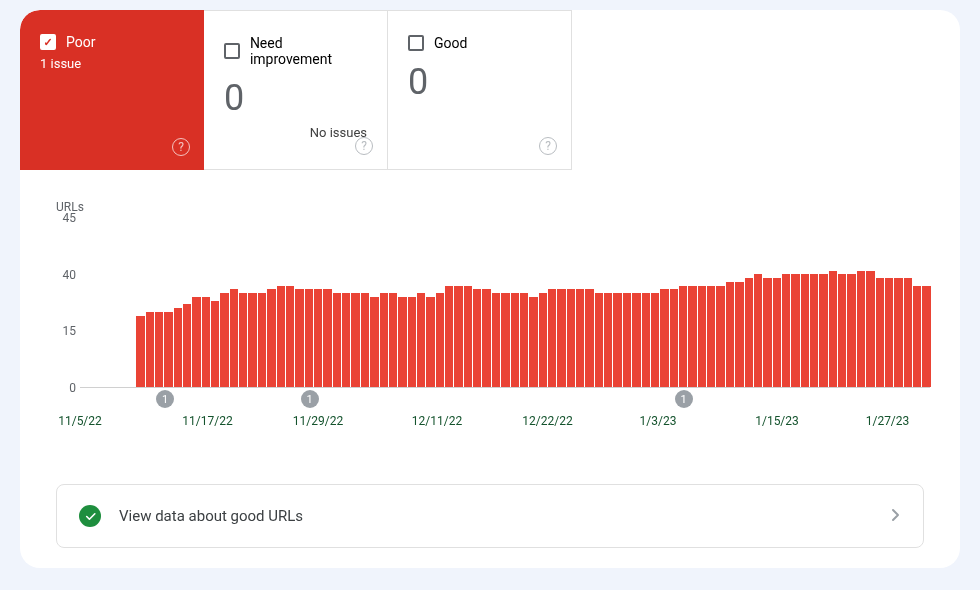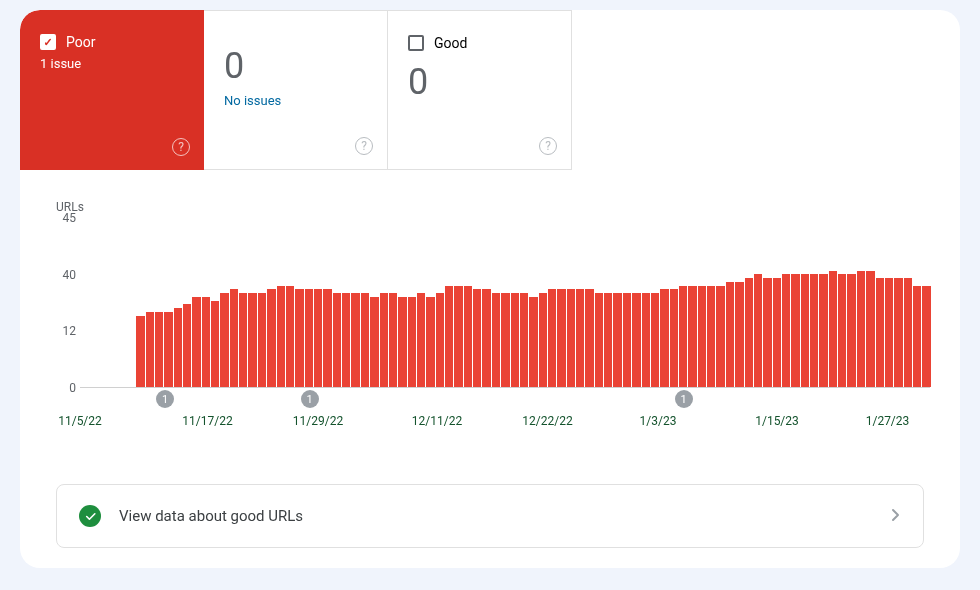--- a/index.html
+++ b/index.html
@@ -68,21 +68,21 @@
     .tab-count {
       font-size: 36px;
       font-weight: 400;
       margin-top: 10px;
     }
     .tab:not(.active) .tab-count { color: #5f6368; }
     .tab-sub {
       font-size: 13px;
       margin-top: 6px;
     }
-    .tab:not(.active) .tab-sub { color: #0369a1; }
+    .tab:not(.active) .tab-sub { color: #404040; text-align: right; }
     .help-icon {
       position: absolute;
       bottom: 14px;
       right: 14px;
       width: 18px;
       height: 18px;
       border: 1.5px solid currentColor;
       border-radius: 50%;
       display: flex;
       align-items: center;
@@ -206,41 +206,45 @@
     <div class="tab-label-row">
       <span class="checkbox">
             <span class="check-inner">✓</span>
           </span>
       <span>Poor</span>
     </div>
     <div class="tab-sub">1 issue</div>
     <span class="help-icon">?</span>
   </div>
       <div class="tab">
+    <div class="tab-label-row">
+      <span class="checkbox"></span>
+      <span>Need improvement</span>
+    </div>
     <div class="tab-count">0</div>
     <div class="tab-sub">No issues</div>
     <span class="help-icon">?</span>
   </div>
       <div class="tab">
     <div class="tab-label-row">
       <span class="checkbox"></span>
       <span>Good</span>
     </div>
     <div class="tab-count">0</div>
     <div class="tab-sub"></div>
     <span class="help-icon">?</span>
   </div>
     </div>
 
   <div class="chart-area">
     <div class="y-label">URLs</div>
     <div class="plot">
       <div class="y-ticks" id="yticks">
           <div class="y-tick" style="bottom: 0%; transform: translateY(50%);">0</div>
-          <div class="y-tick" style="bottom: 33.3333%; transform: translateY(50%);">12</div>
+          <div class="y-tick" style="bottom: 33.3333%; transform: translateY(50%);">15</div>
           <div class="y-tick" style="bottom: 66.6667%; transform: translateY(50%);">40</div>
           <div class="y-tick" style="bottom: 100%; transform: translateY(50%);">45</div>
         </div>
       <div class="bars" id="bars">
           <div class="bar" style="height: 0px;"></div>
           <div class="bar" style="height: 0px;"></div>
           <div class="bar" style="height: 0px;"></div>
           <div class="bar" style="height: 0px;"></div>
           <div class="bar" style="height: 0px;"></div>
           <div class="bar" style="height: 0px;"></div>

